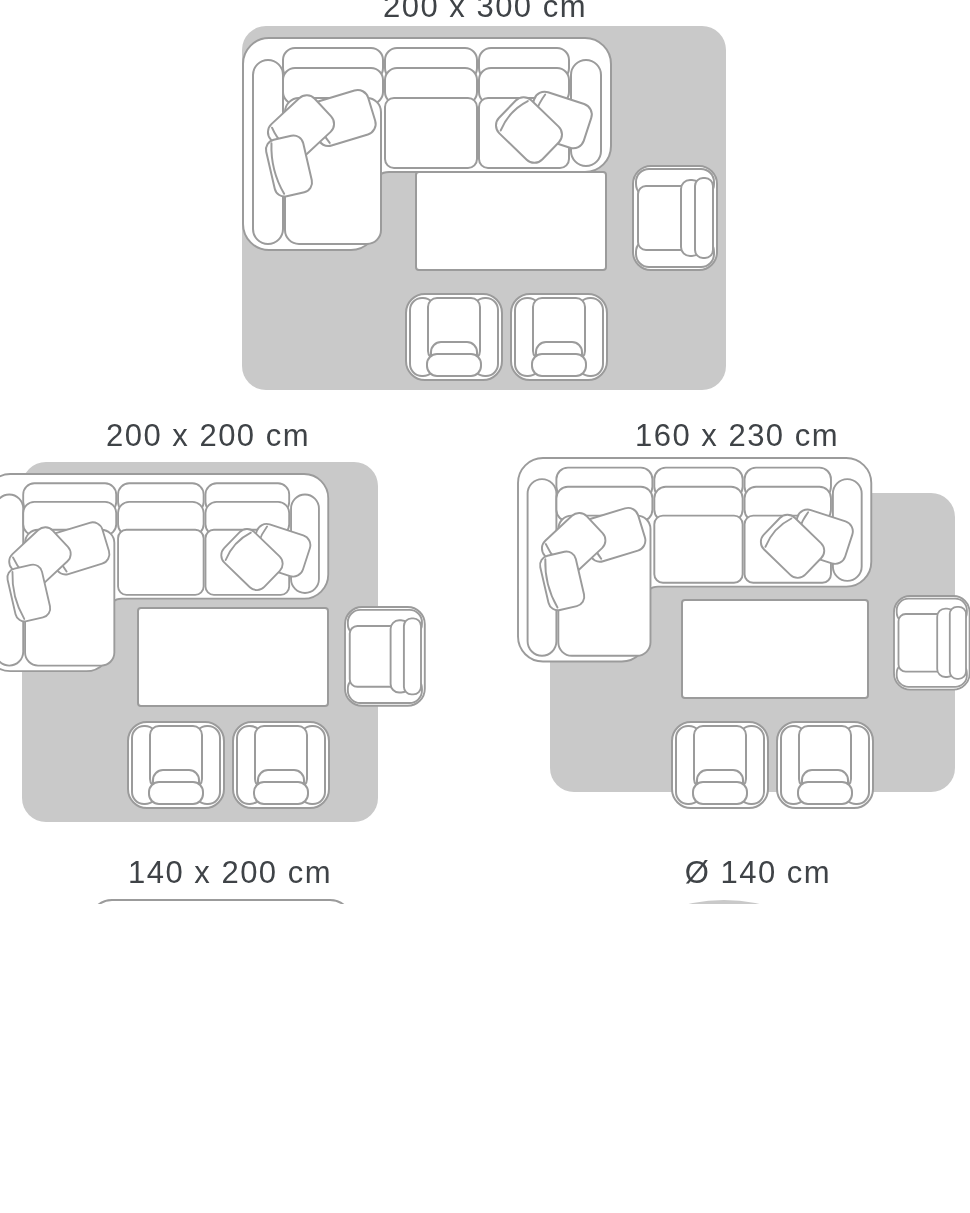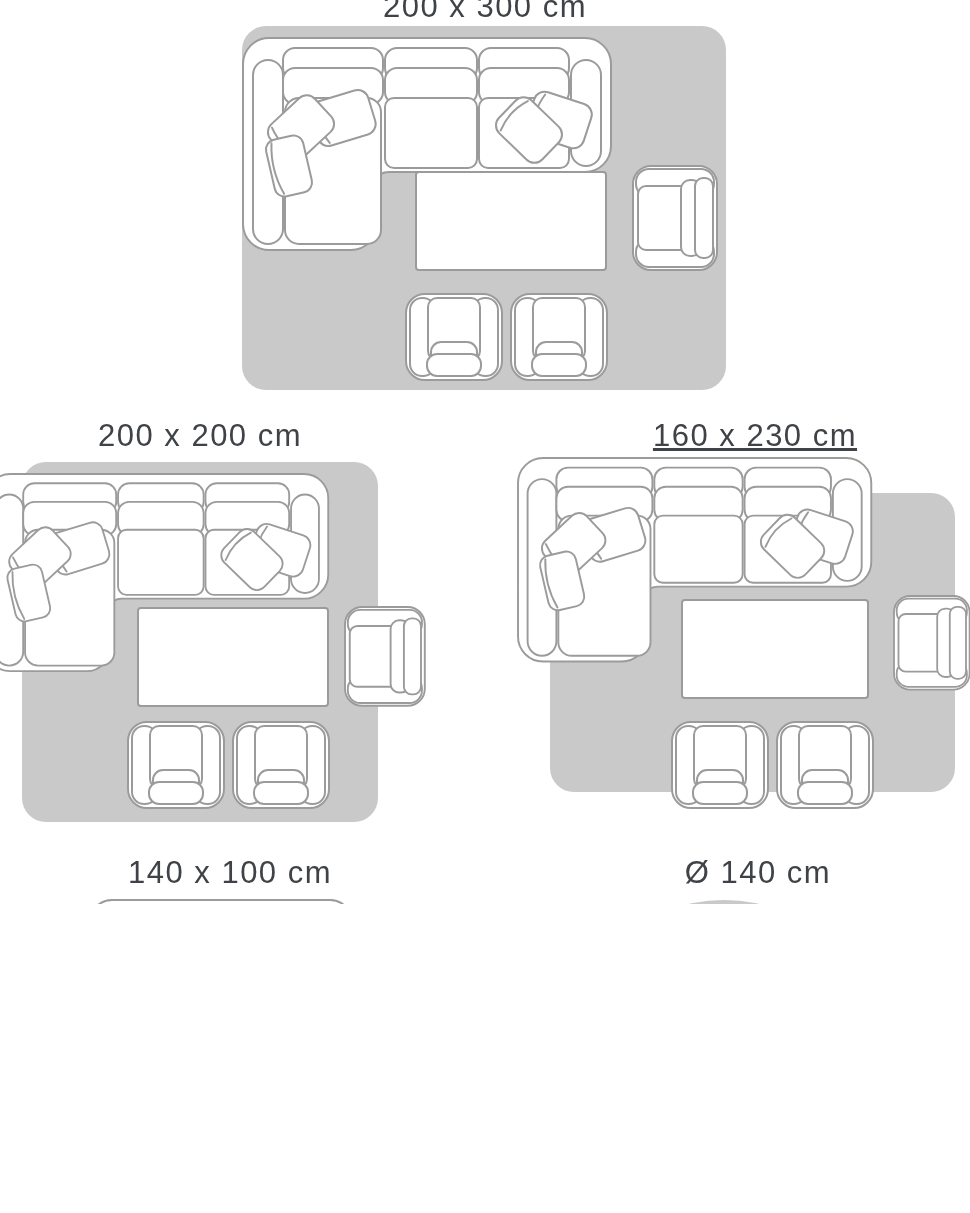--- a/index.html
+++ b/index.html
@@ -16,22 +16,22 @@
     position: absolute;
     transform: translateX(-50%);
     white-space: nowrap;
     font-size: 31px;
     line-height: 31px;
     letter-spacing: 1.5px;
     font-weight: 400;
     color: var(--label-text, #3f4347);
   }
   #label-1 { left: 485px; top: -9px; }
-  #label-2 { left: 200px; top: 420px; }
-  #label-3 { left: 755px; top: 420px; text-decoration: underline; }
+  #label-2 { left: 208px; top: 420px; }
+  #label-3 { left: 737px; top: 420px; }
   #label-4 { left: 230px; top: 857px; }
   #label-5 { left: 758px; top: 857px; }
   svg.scene { position: absolute; left: 0; top: 0; }
   .rug  { fill: var(--rug-fill, #c9c9c9); }
   .furn {
     fill: var(--furniture-fill, #ffffff);
     stroke: var(--furniture-outline, #9b9b9b);
     stroke-width: 2;
     stroke-linejoin: round;
   }
@@ -181,16 +181,16 @@
       <rect class="furn" x="645" y="1058" width="158" height="84" rx="3"></rect>
       <g transform="translate(858,1168) rotate(40) scale(0.95) translate(-48,-43)">
           <use href="#chair-up"></use>
         </g>
     </g>
   </svg>
 
   <div class="size-label" id="label-1">200 x 300 cm</div>
   <div class="size-label" id="label-2">200 x 200 cm</div>
   <div class="size-label" id="label-3">160 x 230 cm</div>
-  <div class="size-label" id="label-4">140 x 100 cm</div>
+  <div class="size-label" id="label-4">140 x 200 cm</div>
   <div class="size-label" id="label-5">Ø 140 cm</div>
 
 </div>
 
 </body></html>

